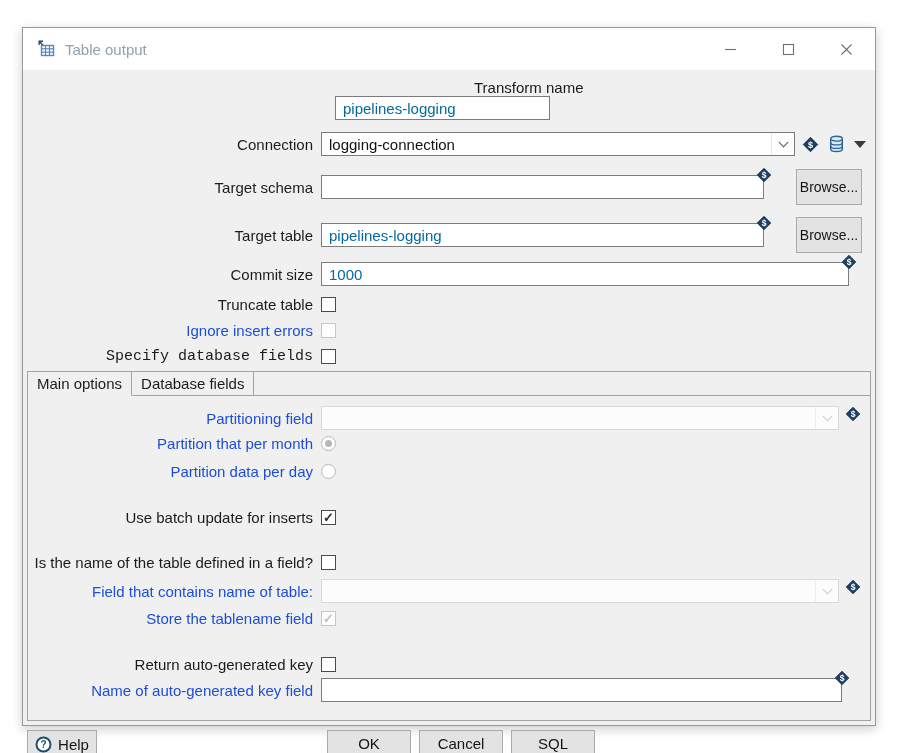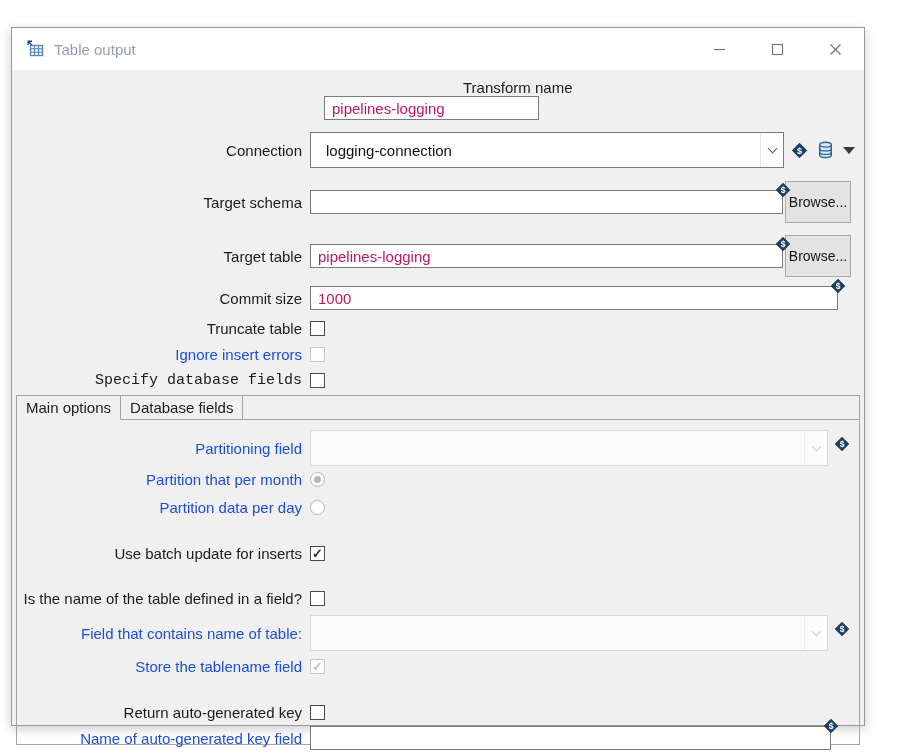--- a/index.html
+++ b/index.html
@@ -4,21 +4,21 @@
 <style>
   * { box-sizing: border-box; }
   html,body { margin:0; padding:0; }
   body {
     width:908px; height:753px; overflow:hidden;
     background:#ffffff;
     font-family:"Liberation Sans", sans-serif;
     font-size:15px; color:#1b1b1b;
   }
   .window {
-    position:absolute; left:11px; top:27px;
+    position:absolute; left:22px; top:27px;
     width:854px; height:699px;
     background:#f0f0f0;
     border:1px solid #989898;
     box-shadow:0 3px 10px rgba(0,0,0,0.20);
   }
   
   .titlebar {
     height:42px; background:#ffffff;
     display:flex; align-items:center;
     padding-left:13px;
@@ -33,29 +33,29 @@
   
   .form-area { padding-top:9px; }
   .frow { display:flex; align-items:center; margin-bottom:12px; }
   .lbl {
     width:298px; min-width:298px; text-align:right; padding-right:8px;
     white-space:nowrap; overflow:hidden;
   }
   .lbl.disabled { color:#1d4ed8; }
   input.txt {
     height:24px; width:100%; border:1px solid #7c7c7c; background:#fff;
-    font-family:"Liberation Sans", sans-serif; font-size:15px; color:#be185d;
+    font-family:"Liberation Sans", sans-serif; font-size:15px; color:#0369a1;
     padding:1px 7px; outline:none;
   }
   .input-wrap { position:relative; flex:1; display:flex; }
   .var-corner { position:absolute; top:-8px; right:-8px; }
   
   .combo {
-    height:36px; flex:1; background:#fff; border:1px solid #7c7c7c;
-    display:flex; align-items:center; padding-left:15px;
+    height:24px; flex:1; background:#fff; border:1px solid #7c7c7c;
+    display:flex; align-items:center; padding-left:7px;
   }
   .combo .combo-text { flex:1; color:#111; white-space:nowrap; overflow:hidden; }
   .combo .chev-box {
     width:23px; height:100%; display:flex; align-items:center; justify-content:center;
     border-left:1px solid #e4e4e4; flex:none;
   }
   .chev { width:7px; height:7px; border-right:1.7px solid #5a5a5a; border-bottom:1.7px solid #5a5a5a; transform:rotate(45deg); margin-top:-4px; }
   .combo.disabled { background:#fcfcfc; border-color:#d8d8d8; }
   .combo.disabled .chev-box { border-left-color:#ededed; }
   .combo.disabled .chev { border-color:#cccccc; }
@@ -74,21 +74,21 @@
   .radio.selected::after { content:""; width:7px; height:7px; border-radius:50%; background:#b7b7b7; }
   
   .icon-strip { display:flex; align-items:center; margin-left:7px; margin-right:9px; gap:9px; }
   .caret-down { width:0; height:0; border-left:6px solid transparent; border-right:6px solid transparent; border-top:7px solid #3a3a3a; }
   
   .btn {
     background:#e3e3e3; border:1px solid #a9a9a9; color:#141414;
     font-family:"Liberation Sans", sans-serif; font-size:15px;
     display:flex; align-items:center; justify-content:center;
   }
-  .btn-browse { width:66px; height:42px; margin-left:2px; flex:none; font-size:14px; }
+  .btn-browse { width:66px; height:36px; margin-left:32px; flex:none; font-size:14px; }
   
   .tabfolder { margin:6px 4px 0 4px; height:350px; border:1px solid #a3a3a3; }
   .tabbar { display:flex; height:24px; }
   .tab {
     padding:0 9px; display:flex; align-items:center;
     border-right:1px solid #a3a3a3; border-bottom:1px solid #a3a3a3;
     background:#f0f0f0; white-space:nowrap;
   }
   .tab.active { border-bottom:1px solid #f0f0f0; }
   .tabbar .tab-fill { flex:1; border-bottom:1px solid #a3a3a3; }

